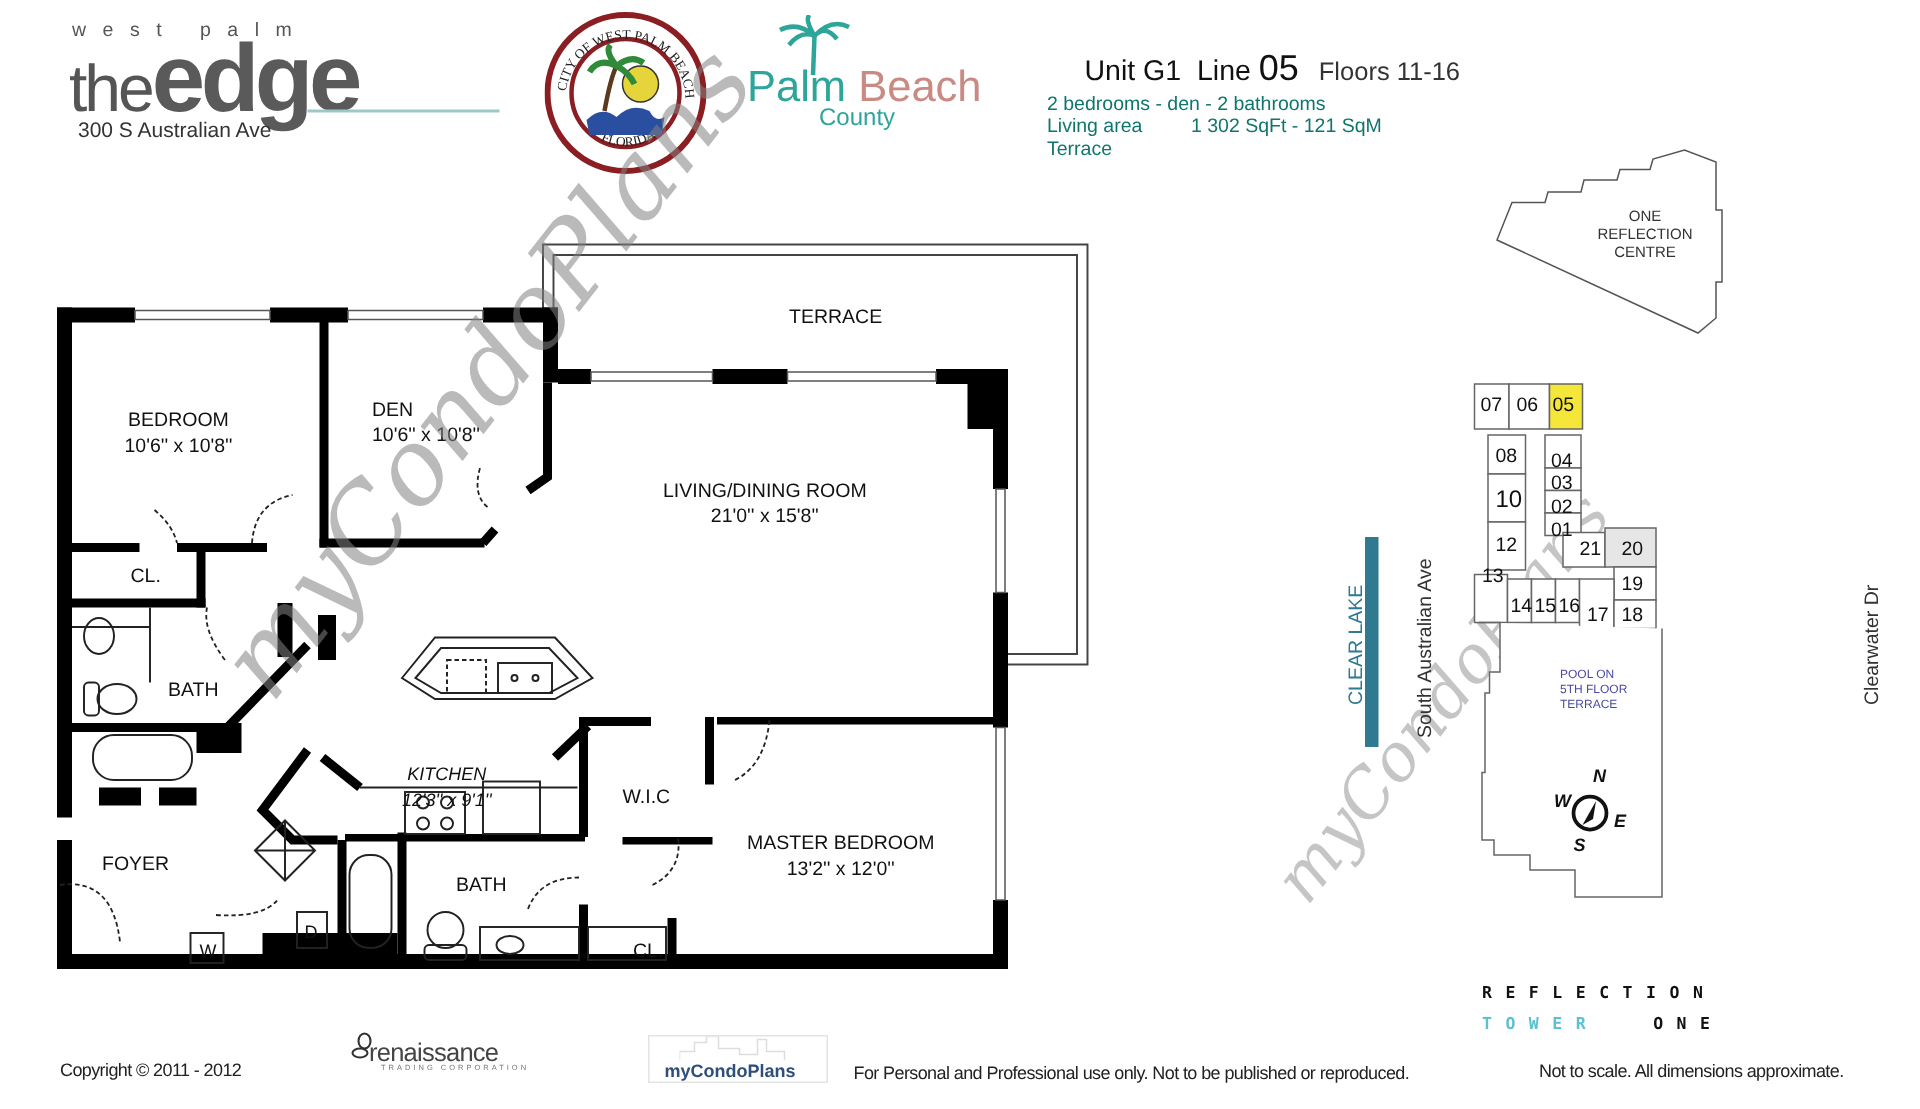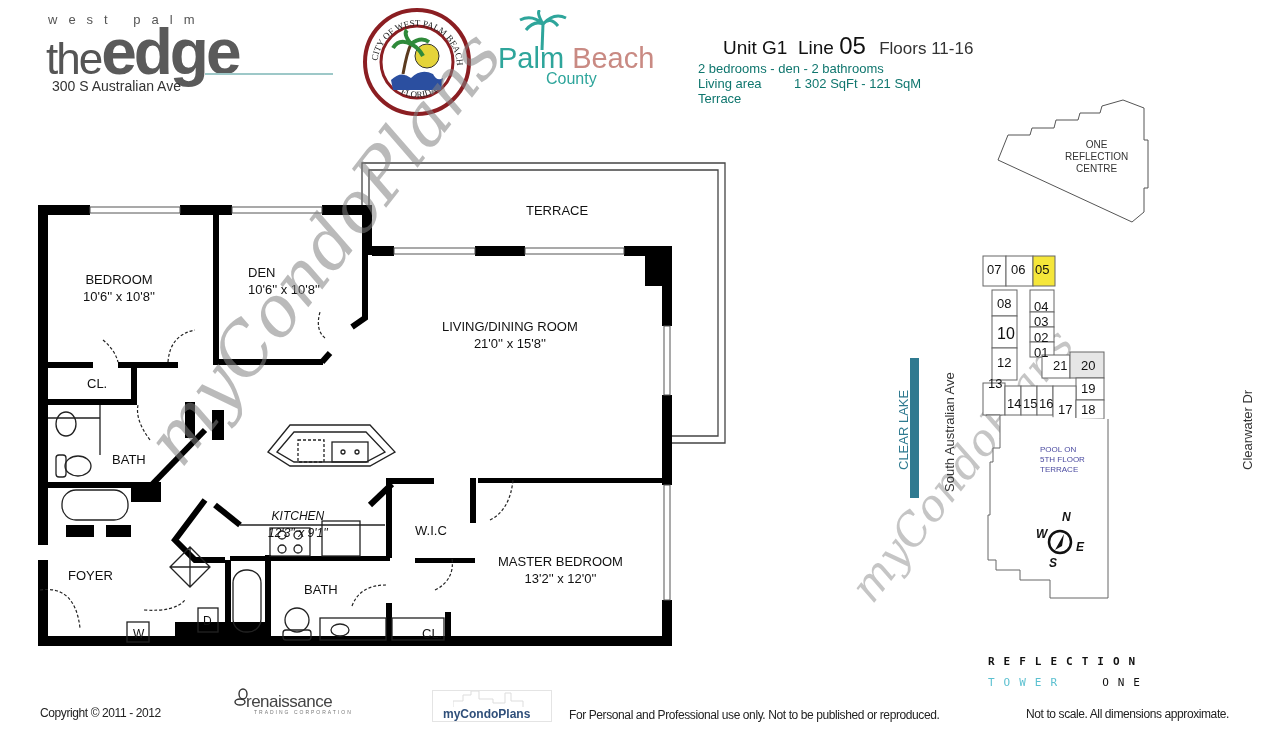--- a/index.html
+++ b/index.html
@@ -18,21 +18,21 @@
   .unit-title { left:695px; top:32px; font-size:19px; color:#111; white-space:nowrap;margin-left:28px; }
   .unit-title .big { font-size:24px; }
   .unit-title .floors { font-size:17px; color:#333; margin-left:8px; }
   .unit-info { left:698px; top:61px; font-size:13px; line-height:15px; color:#0f766e; }
   .unit-info .row { white-space:nowrap; }
   .unit-info .lbl { display:inline-block; width:96px; }
   .room-label { position:absolute; font-size:13px; color:#111; text-align:center; line-height:17px; white-space:nowrap; }
   .siteplan-text { position:absolute; font-size:12px; color:#111; }
   .footer-text { position:absolute; font-size:12px; color:#222; letter-spacing:-0.4px; white-space:nowrap;text-align:right; }
   .reflection { left:988px; top:655px; font-family:"DejaVu Sans Mono", monospace; font-size:11px; letter-spacing:9px; color:#111; font-weight:bold; }
-  .tower { left:988px; top:676px; font-family:"DejaVu Sans Mono", monospace; font-size:11px; letter-spacing:9px; color:#5bc0d0; font-weight:normal; white-space:nowrap; }
+  .tower { left:988px; top:676px; font-family:"DejaVu Sans Mono", monospace; font-size:11px; letter-spacing:9px; color:#5bc0d0; font-weight:bold; white-space:nowrap; }
   .tower .one { color:#111; margin-left:36px; }
   .mcp-logo { left:432px; top:690px; width:118px; height:30px; border:1px solid #e4e4e4; }
   .mcp-logo span { position:absolute; left:10px; top:16px; font-size:12px; font-weight:bold; color:#2f4f7a; }
   .ren-logo { left:232px; top:692px; }
   .ren-logo .name { font-size:17px; color:#444; letter-spacing:-0.5px; margin-left:14px; }
   .ren-logo .sub { font-size:5px; letter-spacing:2px; color:#777; margin-left:22px; display:block; margin-top:-3px; }
   .watermark { position:absolute; font-family:"DejaVu Serif", serif; font-style:italic; color:rgba(120,120,120,0.55); white-space:nowrap; }
 </style>
 </head>
 <body>

